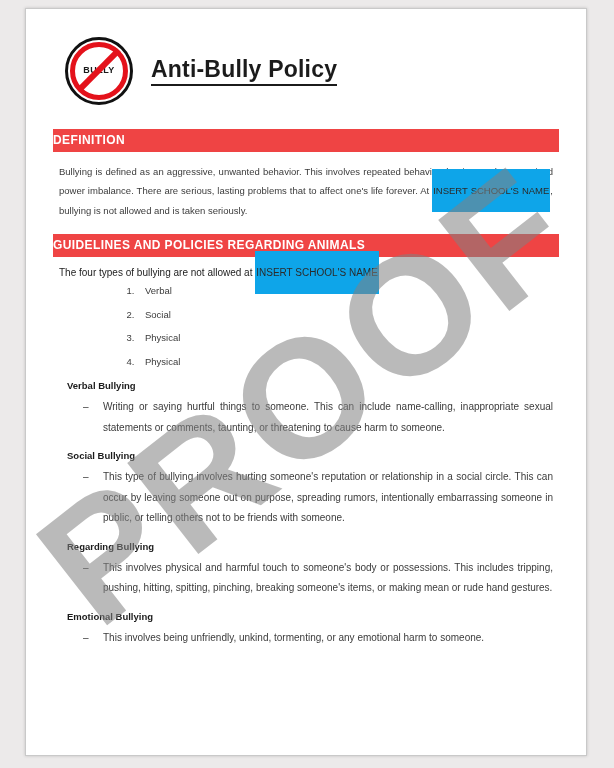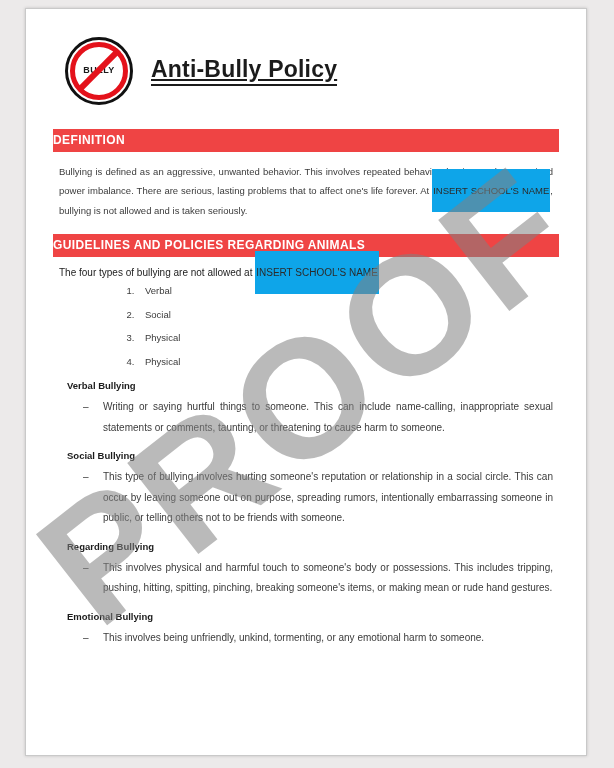--- a/index.html
+++ b/index.html
@@ -95,21 +95,20 @@
     font-family: "Liberation Sans", sans-serif;
   }
   .doc-title {
     font-size: 23px;
     font-weight: bold;
     color: #1b1b1b;
     letter-spacing: 0.2px;
     border-bottom: 2px solid #1b1b1b;
     padding-bottom: 2px;
     line-height: 1.15;
-    text-decoration: underline;
   }
 
   
   .banner {
     background: #ef4444;
     color: #ffffff;
     text-align: left;
     font-weight: bold;
     padding: 4px 0 5px 0;
     margin: 14px 0 10px 0;

